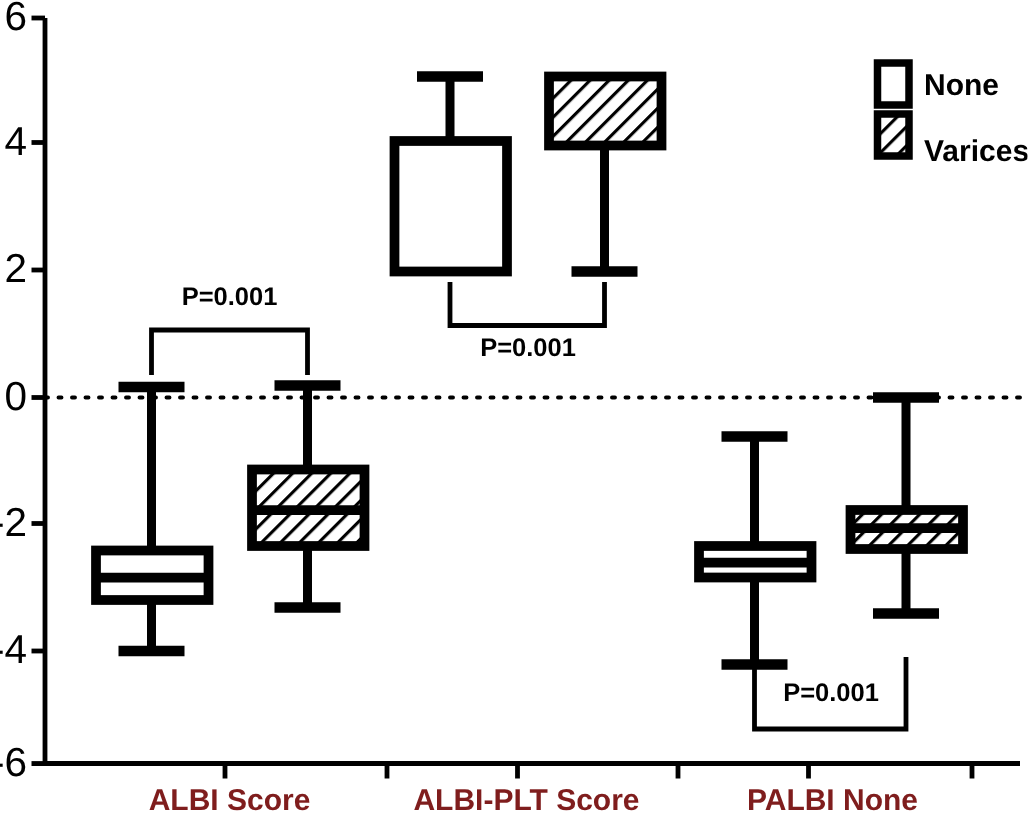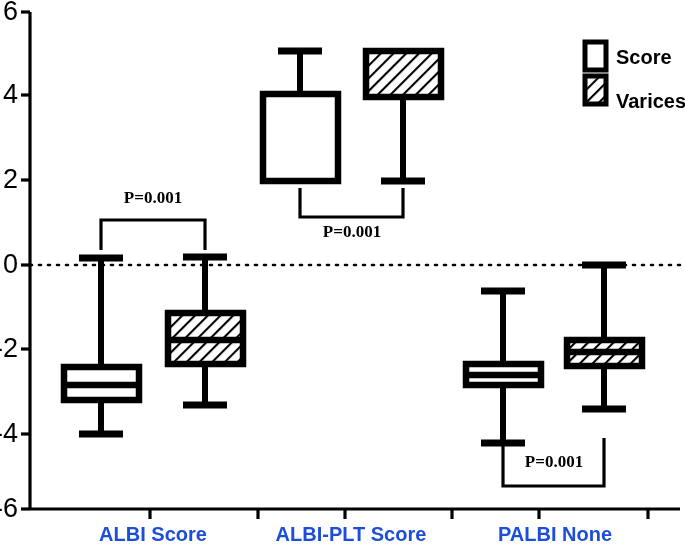--- a/index.html
+++ b/index.html
@@ -1,20 +1,20 @@
 <!DOCTYPE html>
 <html><head>
 <meta charset="utf-8">
 <style>
   html,body{margin:0;padding:0;background:#ffffff;}
   body{width:685px;height:547px;font-family:"Liberation Sans",sans-serif;position:relative;overflow:hidden;}
   #plot{position:absolute;left:0;top:0;width:685px;height:547px;}
   .tick-label{position:absolute;font-weight:400;font-size:27px;color:#000;font-family:"Liberation Sans",sans-serif;text-align:right;line-height:1;}
-  .cat-label{position:absolute;font-weight:bold;font-size:20px;color:#1d4ed8;font-family:"Liberation Sans",sans-serif;text-align:center;line-height:1;white-space:nowrap;}
-  .pval{position:absolute;font-weight:bold;font-size:17px;color:#000;font-family:Liberation Serif, serif;text-align:center;line-height:1;white-space:nowrap;}
+  .cat-label{position:absolute;font-weight:bold;font-size:20px;color:#7f1d1d;font-family:"Liberation Sans",sans-serif;text-align:center;line-height:1;white-space:nowrap;}
+  .pval{position:absolute;font-weight:bold;font-size:17px;color:#000;font-family:Liberation Sans, sans-serif;text-align:center;line-height:1;white-space:nowrap;}
   .legend-label{position:absolute;font-weight:bold;font-size:20px;color:#000;font-family:"Liberation Sans",sans-serif;line-height:1;white-space:nowrap;}
 </style>
 </head>
 <body>
 
 <div id="chart-root">
 
   <svg id="plot" viewBox="0 0 685 547">
     <defs>
       <pattern id="hatch" width="9" height="9" patternTransform="rotate(45)" patternUnits="userSpaceOnUse">
@@ -120,16 +120,16 @@
   <div class="tick-label" style="left:-22px;top:495px;width:40px;">-6</div>
 
   <div class="cat-label" style="left:73px;top:524px;width:160px;">ALBI Score</div>
   <div class="cat-label" style="left:261px;top:524px;width:180px;">ALBI-PLT Score</div>
   <div class="cat-label" style="left:470px;top:524px;width:170px;">PALBI None</div>
 
   <div class="pval" style="left:93px;top:189px;width:120px;">P=0.001</div>
   <div class="pval" style="left:292px;top:223px;width:120px;">P=0.001</div>
   <div class="pval" style="left:494px;top:453px;width:120px;">P=0.001</div>
 
-  <div class="legend-label" style="left:616px;top:47px;">Score</div>
+  <div class="legend-label" style="left:616px;top:47px;">None</div>
   <div class="legend-label" style="left:616px;top:91px;">Varices</div>
 
 </div>
 
 </body></html>

